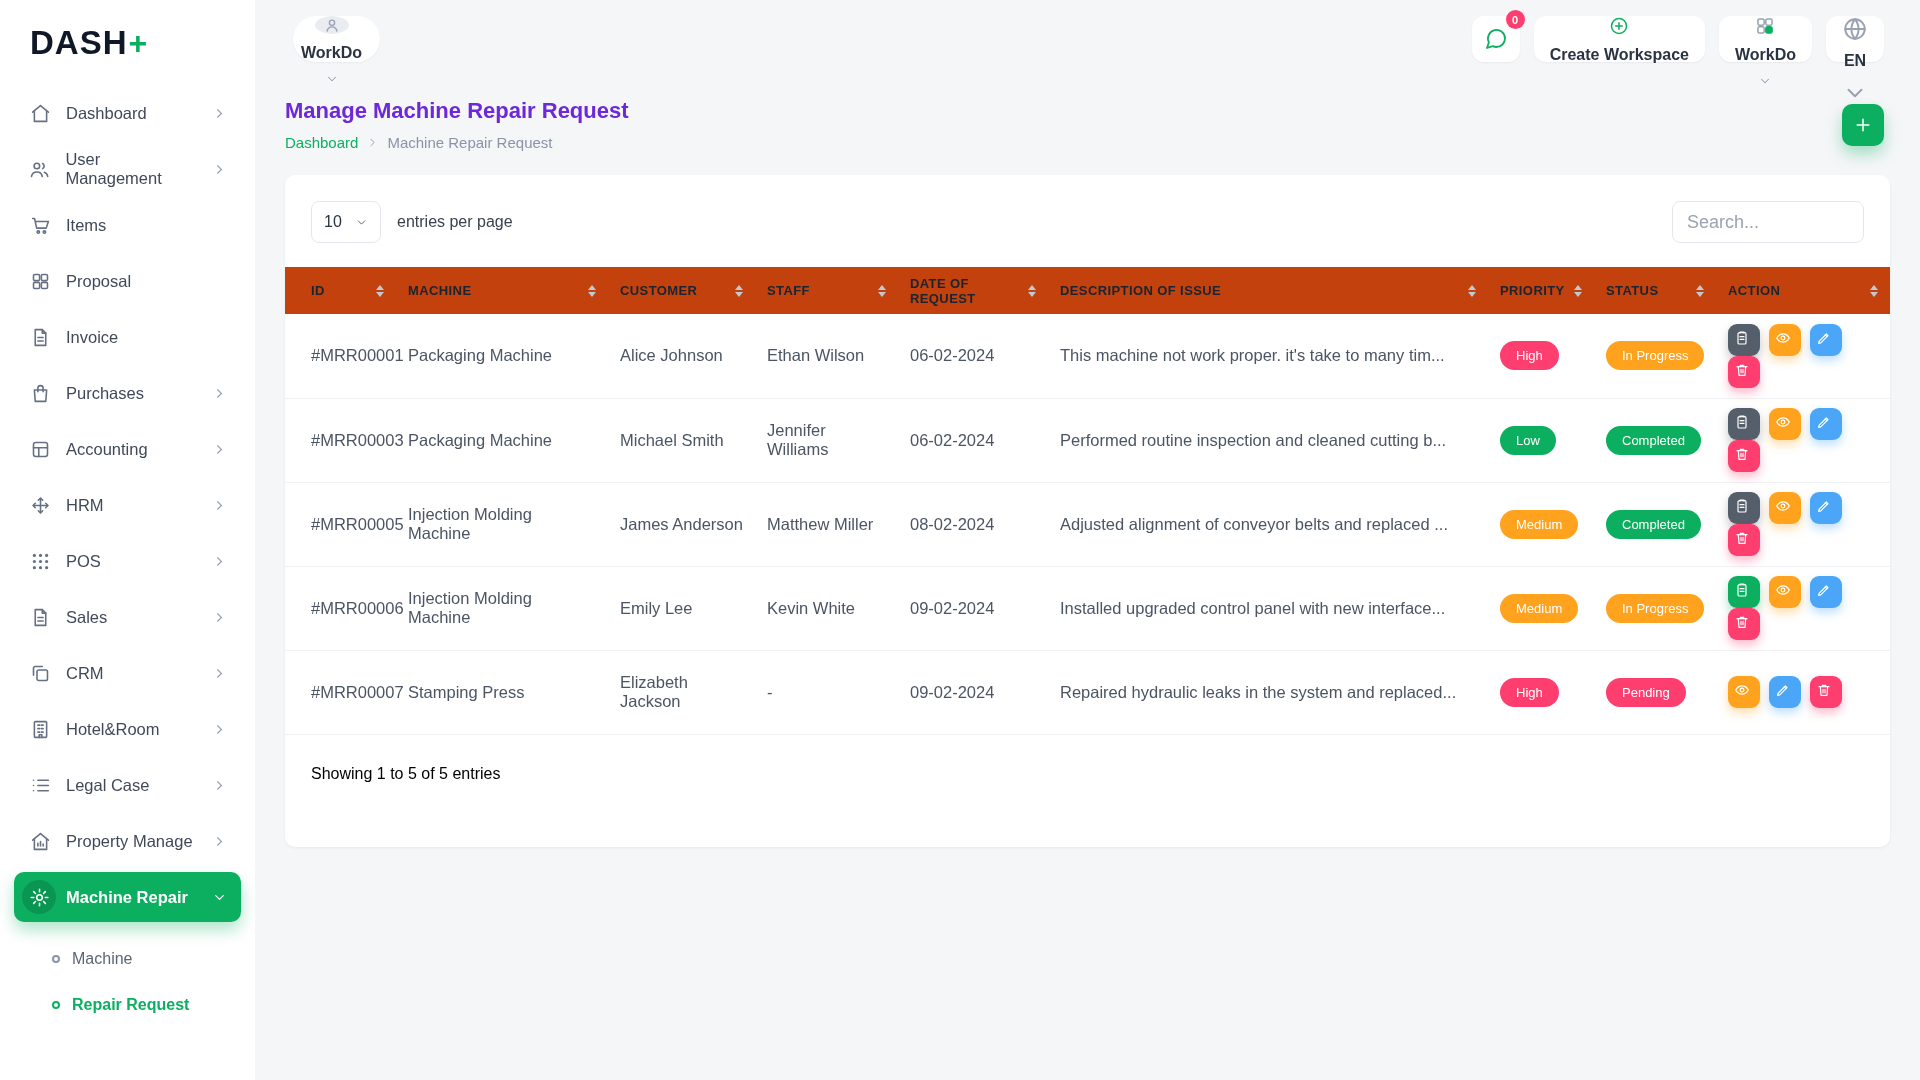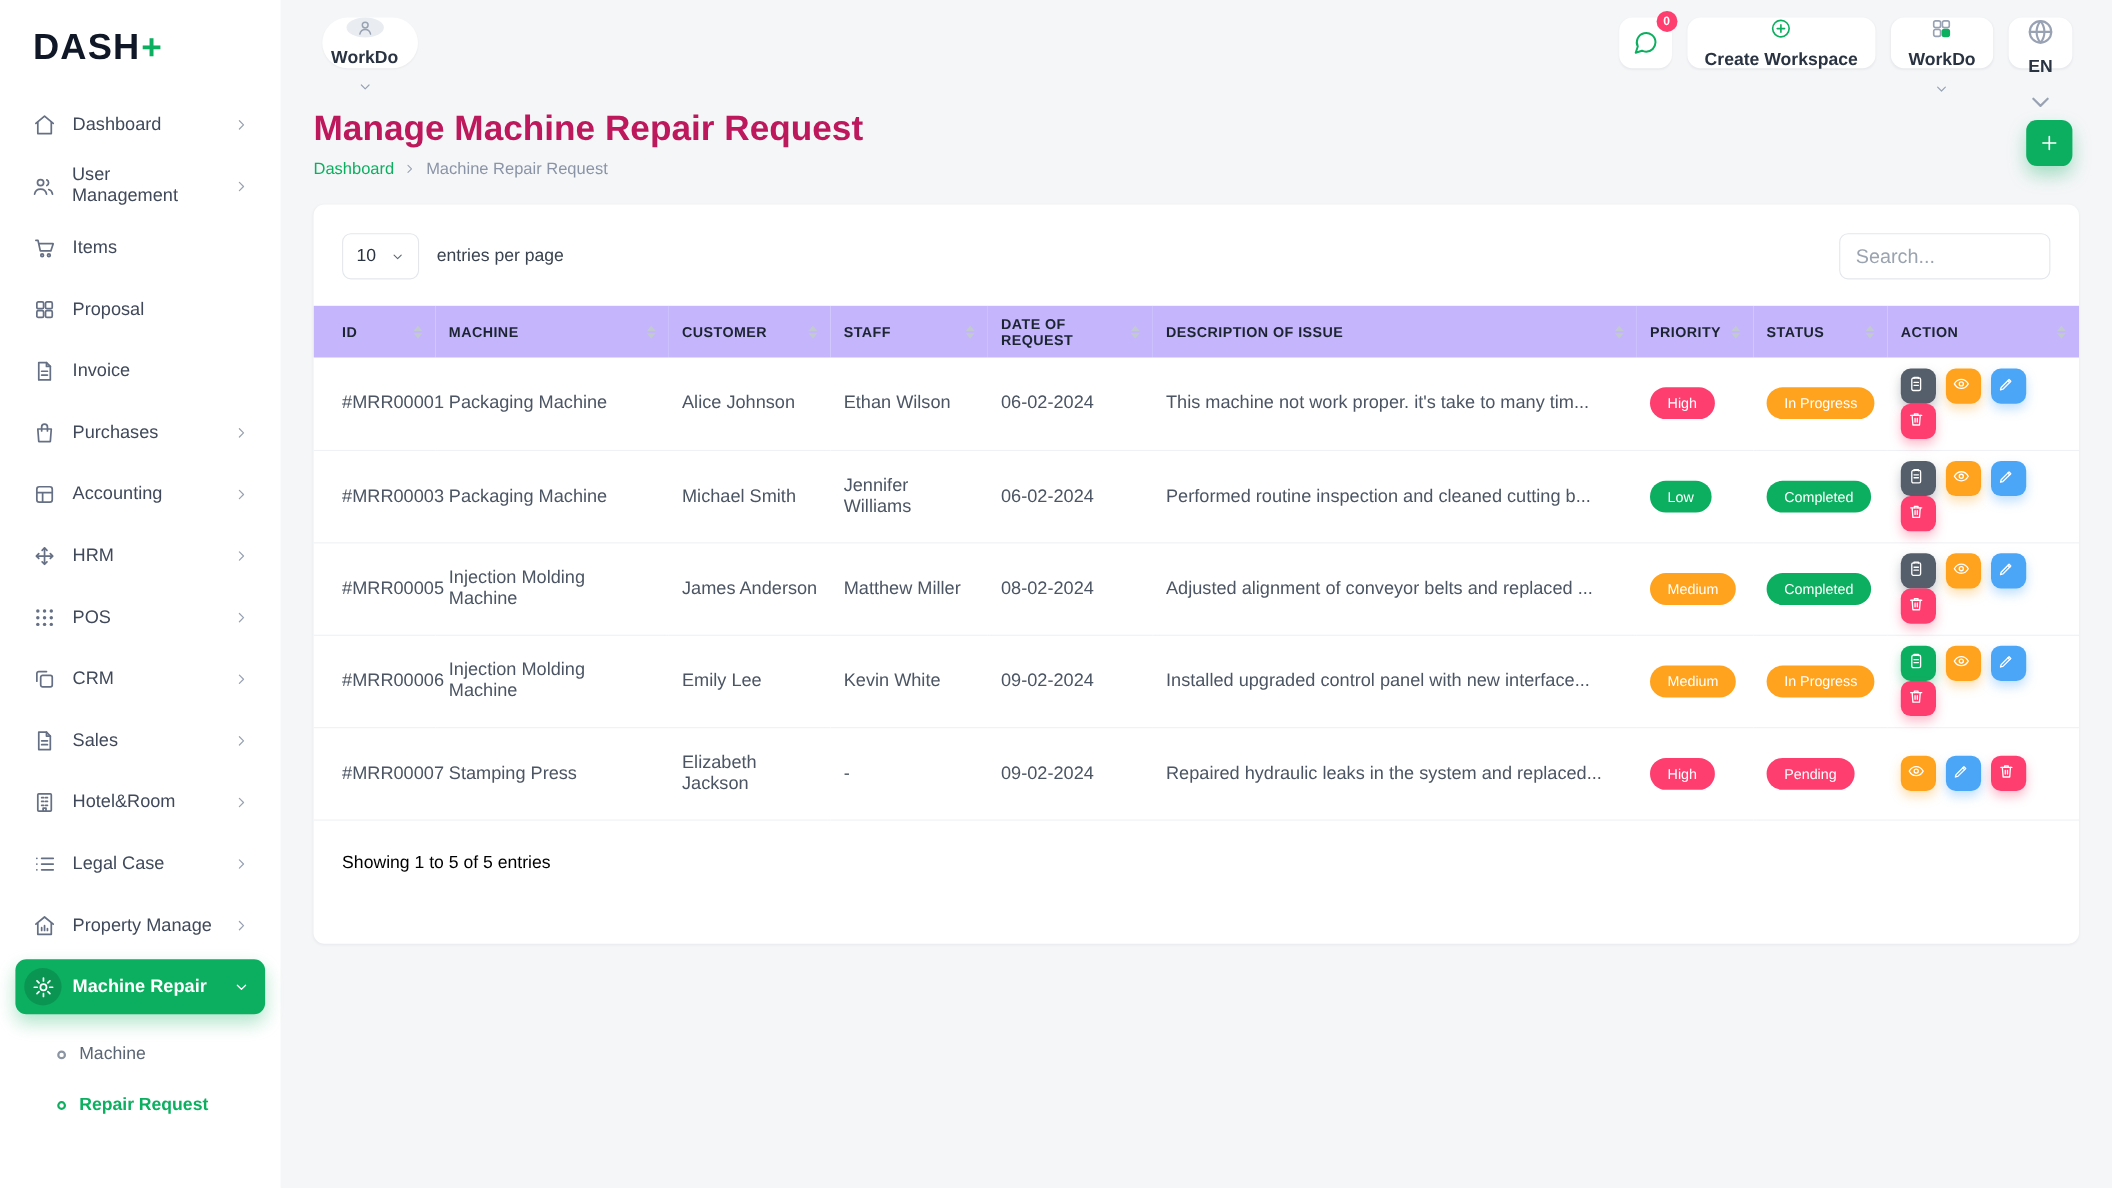--- a/index.html
+++ b/index.html
@@ -62,21 +62,21 @@
     background: #FF3E70; color: #fff; font-size: 11px; font-weight: 700;
     display: flex; align-items: center; justify-content: center; padding: 0 4px;
   }
   .green-ic { color: #0CAF60; }
   .gray-ic { color: #98a2b3; }
   .pill .chev-sm { width: 14px; height: 14px; color: #98a2b3; }
   .globe-ic .icn { width: 26px; height: 26px; }
 
   
   .page-head { display: flex; align-items: center; justify-content: space-between; padding: 26px 36px 0 30px; }
-  .page-title { font-size: 32px; font-weight: 700; color: #be185d; }
+  .page-title { font-size: 22px; font-weight: 700; color: #6d28d9; }
   .breadcrumb { display: flex; align-items: center; gap: 8px; margin-top: 10px; font-size: 15px; }
   .bc-link { color: #0CAF60; cursor: pointer; }
   .bc-sep { width: 13px; height: 13px; color: #98a2b3; }
   .bc-current { color: #8a94a6; }
   .add-btn {
     width: 42px; height: 42px; border-radius: 10px; background: #0CAF60; color: #fff;
     display: flex; align-items: center; justify-content: center; cursor: pointer;
     box-shadow: 0 8px 16px rgba(12,175,96,.35);
   }
   .add-btn .icn { width: 20px; height: 20px; }
@@ -95,21 +95,21 @@
   }
   .select-box .chev-sm { width: 13px; height: 13px; color: #5b6675; }
   .entries-label { margin-left: 16px; font-size: 16px; color: #39424e; }
   .search-input {
     width: 192px; height: 42px; border: 1px solid #e3e7ec; border-radius: 8px;
     padding: 0 14px; font-size: 18px; color: #333; outline: none; font-family: "Liberation Sans", sans-serif;
   }
   .search-input::placeholder { color: #9aa3af; }
 
   table.tbl { width: 100%; border-collapse: collapse; table-layout: fixed; }
-  .tbl th { background: #c4b5fd; height: 47px; text-align: left; padding: 0 12px; }
+  .tbl th { background: #c2410c; height: 47px; text-align: left; padding: 0 12px; }
   .tbl th:nth-child(1) { width: 111px; padding-left: 26px; }
   .tbl th:nth-child(2) { width: 212px; }
   .tbl th:nth-child(3) { width: 147px; }
   .tbl th:nth-child(4) { width: 143px; }
   .tbl th:nth-child(5) { width: 150px; }
   .tbl th:nth-child(6) { width: 440px; }
   .tbl th:nth-child(7) { width: 106px; }
   .tbl th:nth-child(8) { width: 122px; }
   .tbl th:nth-child(9) { width: 174px; }
   .th-in { display: flex; align-items: center; justify-content: space-between; gap: 6px; font-size: 13px; font-weight: 700; letter-spacing: .4px; color: #1b2430; cursor: pointer; }
@@ -283,43 +283,43 @@
         <span class="icn chev">
           <svg viewBox="0 0 24 24" fill="none" stroke="currentColor" stroke-width="1.8" stroke-linecap="round" stroke-linejoin="round">
             <path d="m9 6 6 6-6 6"></path>
           </svg>
         </span>
       </div>
       <div class="side-item">
         <span class="lead">
           <span class="icn ">
             <svg viewBox="0 0 24 24" fill="none" stroke="currentColor" stroke-width="1.8" stroke-linecap="round" stroke-linejoin="round">
-              <rect x="8" y="8" width="12" height="12" rx="2"></rect>
-              <path d="M4 14V6a2 2 0 0 1 2-2h8"></path>
-            </svg>
-          </span>
-        </span>
-        <span class="slabel">CRM</span>
-        <span class="icn chev">
-          <svg viewBox="0 0 24 24" fill="none" stroke="currentColor" stroke-width="1.8" stroke-linecap="round" stroke-linejoin="round">
-            <path d="m9 6 6 6-6 6"></path>
-          </svg>
-        </span>
-      </div>
-      <div class="side-item">
-        <span class="lead">
-          <span class="icn ">
-            <svg viewBox="0 0 24 24" fill="none" stroke="currentColor" stroke-width="1.8" stroke-linecap="round" stroke-linejoin="round">
               <path d="M6 3h8l4 4v14H6z"></path>
               <path d="M14 3v4h4"></path>
               <path d="M9 12h6M9 16h6"></path>
             </svg>
           </span>
         </span>
         <span class="slabel">Sales</span>
+        <span class="icn chev">
+          <svg viewBox="0 0 24 24" fill="none" stroke="currentColor" stroke-width="1.8" stroke-linecap="round" stroke-linejoin="round">
+            <path d="m9 6 6 6-6 6"></path>
+          </svg>
+        </span>
+      </div>
+      <div class="side-item">
+        <span class="lead">
+          <span class="icn ">
+            <svg viewBox="0 0 24 24" fill="none" stroke="currentColor" stroke-width="1.8" stroke-linecap="round" stroke-linejoin="round">
+              <rect x="8" y="8" width="12" height="12" rx="2"></rect>
+              <path d="M4 14V6a2 2 0 0 1 2-2h8"></path>
+            </svg>
+          </span>
+        </span>
+        <span class="slabel">CRM</span>
         <span class="icn chev">
           <svg viewBox="0 0 24 24" fill="none" stroke="currentColor" stroke-width="1.8" stroke-linecap="round" stroke-linejoin="round">
             <path d="m9 6 6 6-6 6"></path>
           </svg>
         </span>
       </div>
       <div class="side-item">
         <span class="lead">
           <span class="icn ">
             <svg viewBox="0 0 24 24" fill="none" stroke="currentColor" stroke-width="1.8" stroke-linecap="round" stroke-linejoin="round">

